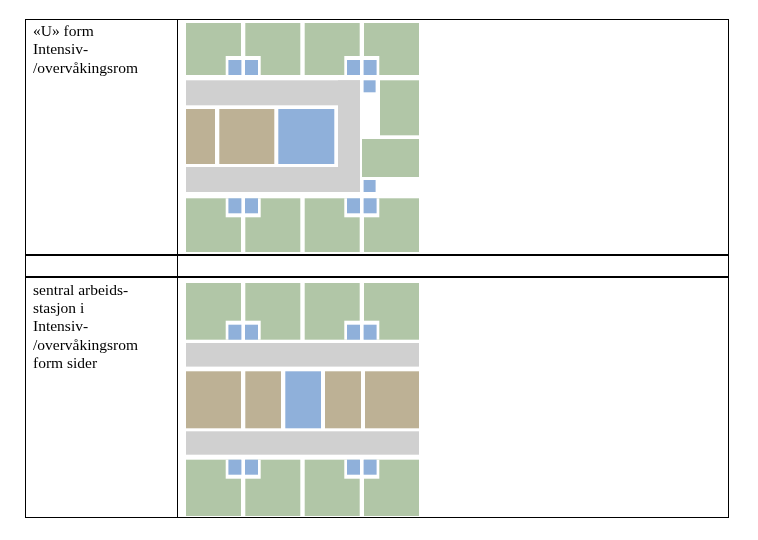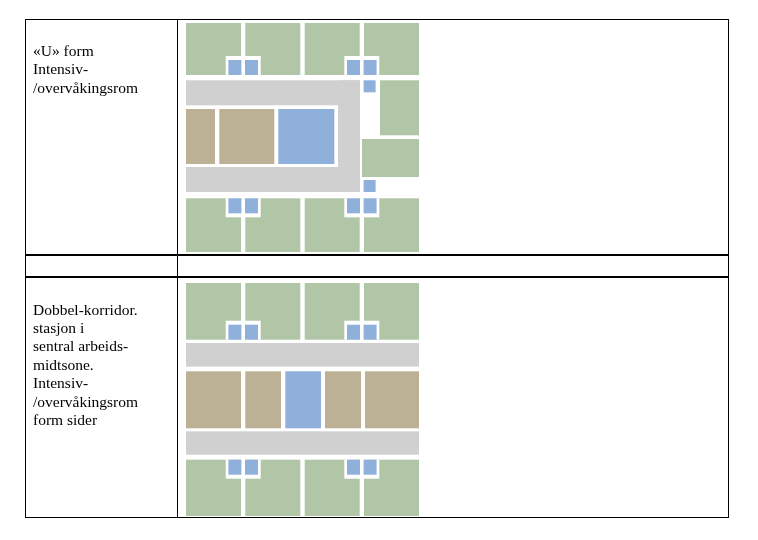--- a/index.html
+++ b/index.html
@@ -36,21 +36,20 @@
     background: #000000;
   }
   .hline.h1 { top: 234px; }
   .hline.h2 { top: 256px; }
   .cell-text {
     position: absolute;
     left: 7px;
     width: 140px;
     font-size: 15.5px;
     line-height: 18.4px;
-    margin-top: 20px;
   }
   .cell-text.r1 { top: 2px; }
   .cell-text.r2 { top: 260.5px; }
   .diagram {
     position: absolute;
     left: 159.5px;
     line-height: 0;
   }
   .diagram.d1 { top: 2.5px; }
   .diagram.d2 { top: 262.5px; }
@@ -99,24 +98,22 @@
           <rect x="39.7" y="175.3" width="35" height="19" fill="#ffffff"></rect>
           <rect x="158.3" y="175.3" width="35" height="19" fill="#ffffff"></rect>
           <rect x="42.4" y="175.3" width="13" height="15" fill="#8fb0da"></rect>
           <rect x="59" y="175.3" width="13" height="15" fill="#8fb0da"></rect>
           <rect x="161" y="175.3" width="13" height="15" fill="#8fb0da"></rect>
           <rect x="177.6" y="175.3" width="13" height="15" fill="#8fb0da"></rect>
         </svg>
     </div>
 
     <div class="cell-text r2">
-      <div>Dobbel-korridor.</div>
+      <div>sentral arbeids-</div>
       <div>stasjon i</div>
-      <div>sentral arbeids-</div>
-      <div>midtsone.</div>
       <div>Intensiv-</div>
       <div>/overvåkingsrom</div>
       <div>form sider</div>
     </div>
 
     <div class="diagram d2">
       <svg xmlns="http://www.w3.org/2000/svg" viewBox="0 0 233 233" width="233" height="233">
           <rect x="0" y="0" width="55" height="56.7" fill="#b1c6a7"></rect>
           <rect x="59.3" y="0" width="55" height="56.7" fill="#b1c6a7"></rect>
           <rect x="118.7" y="0" width="55" height="56.7" fill="#b1c6a7"></rect>

